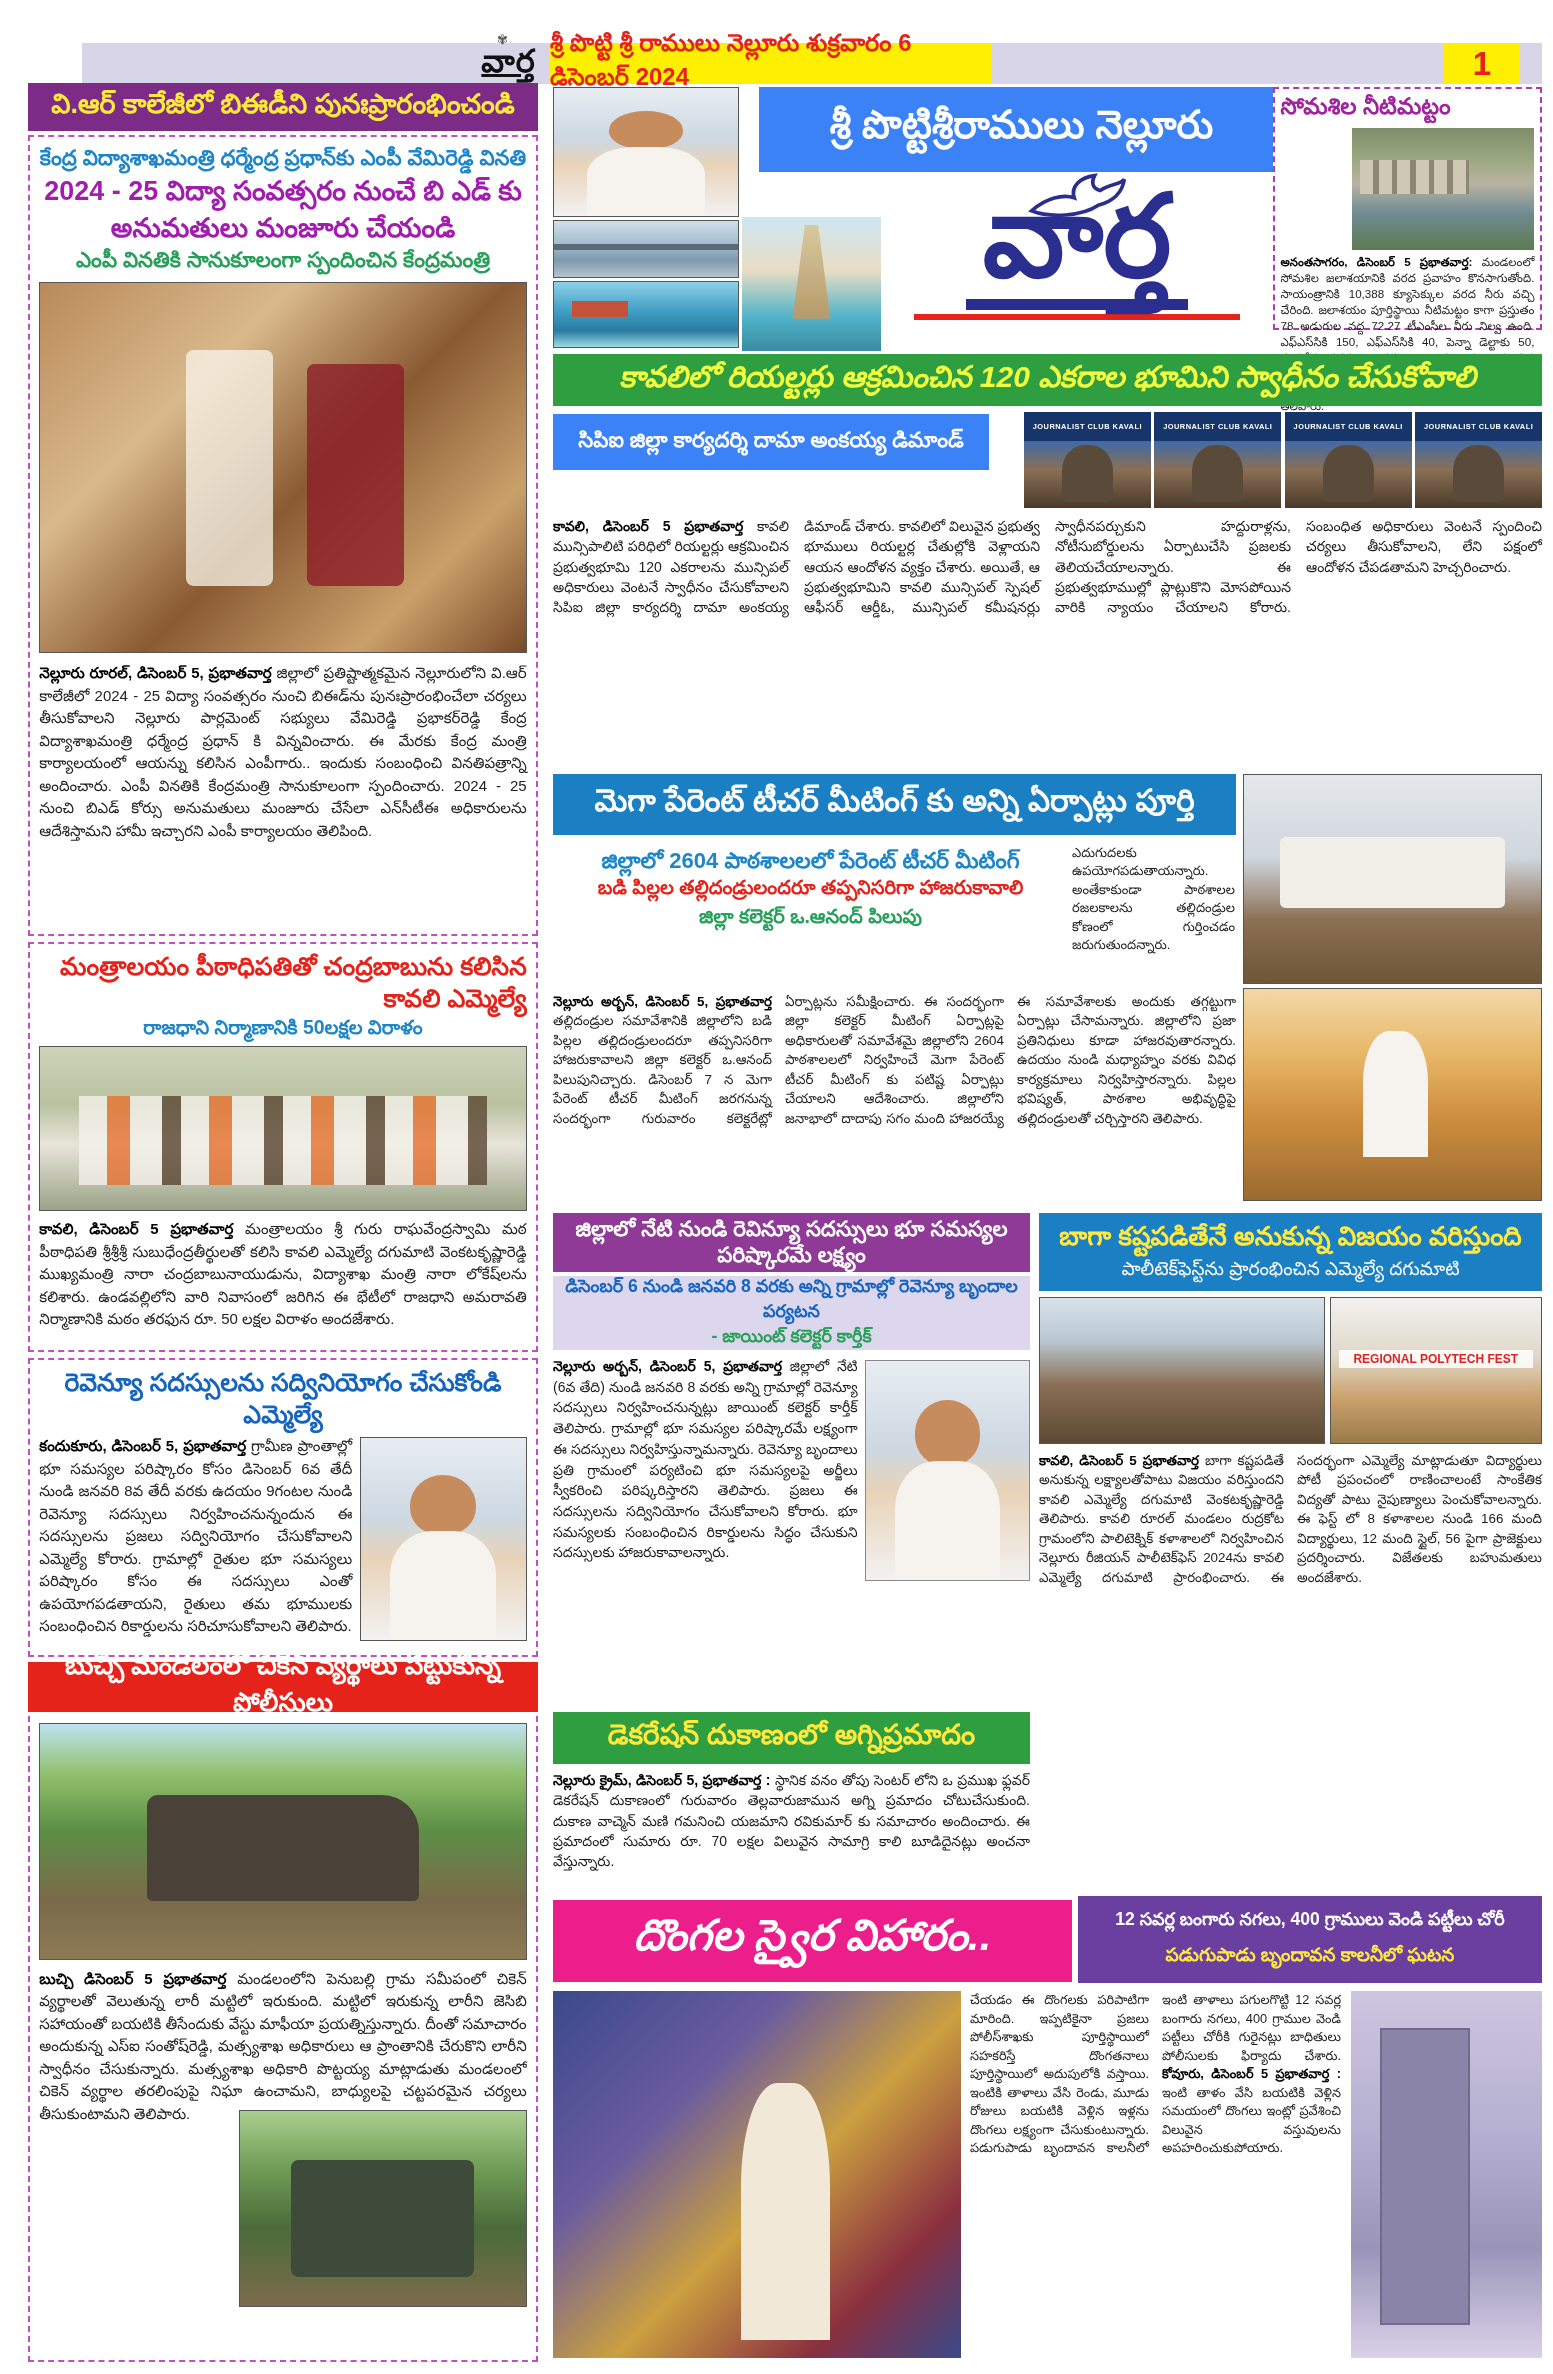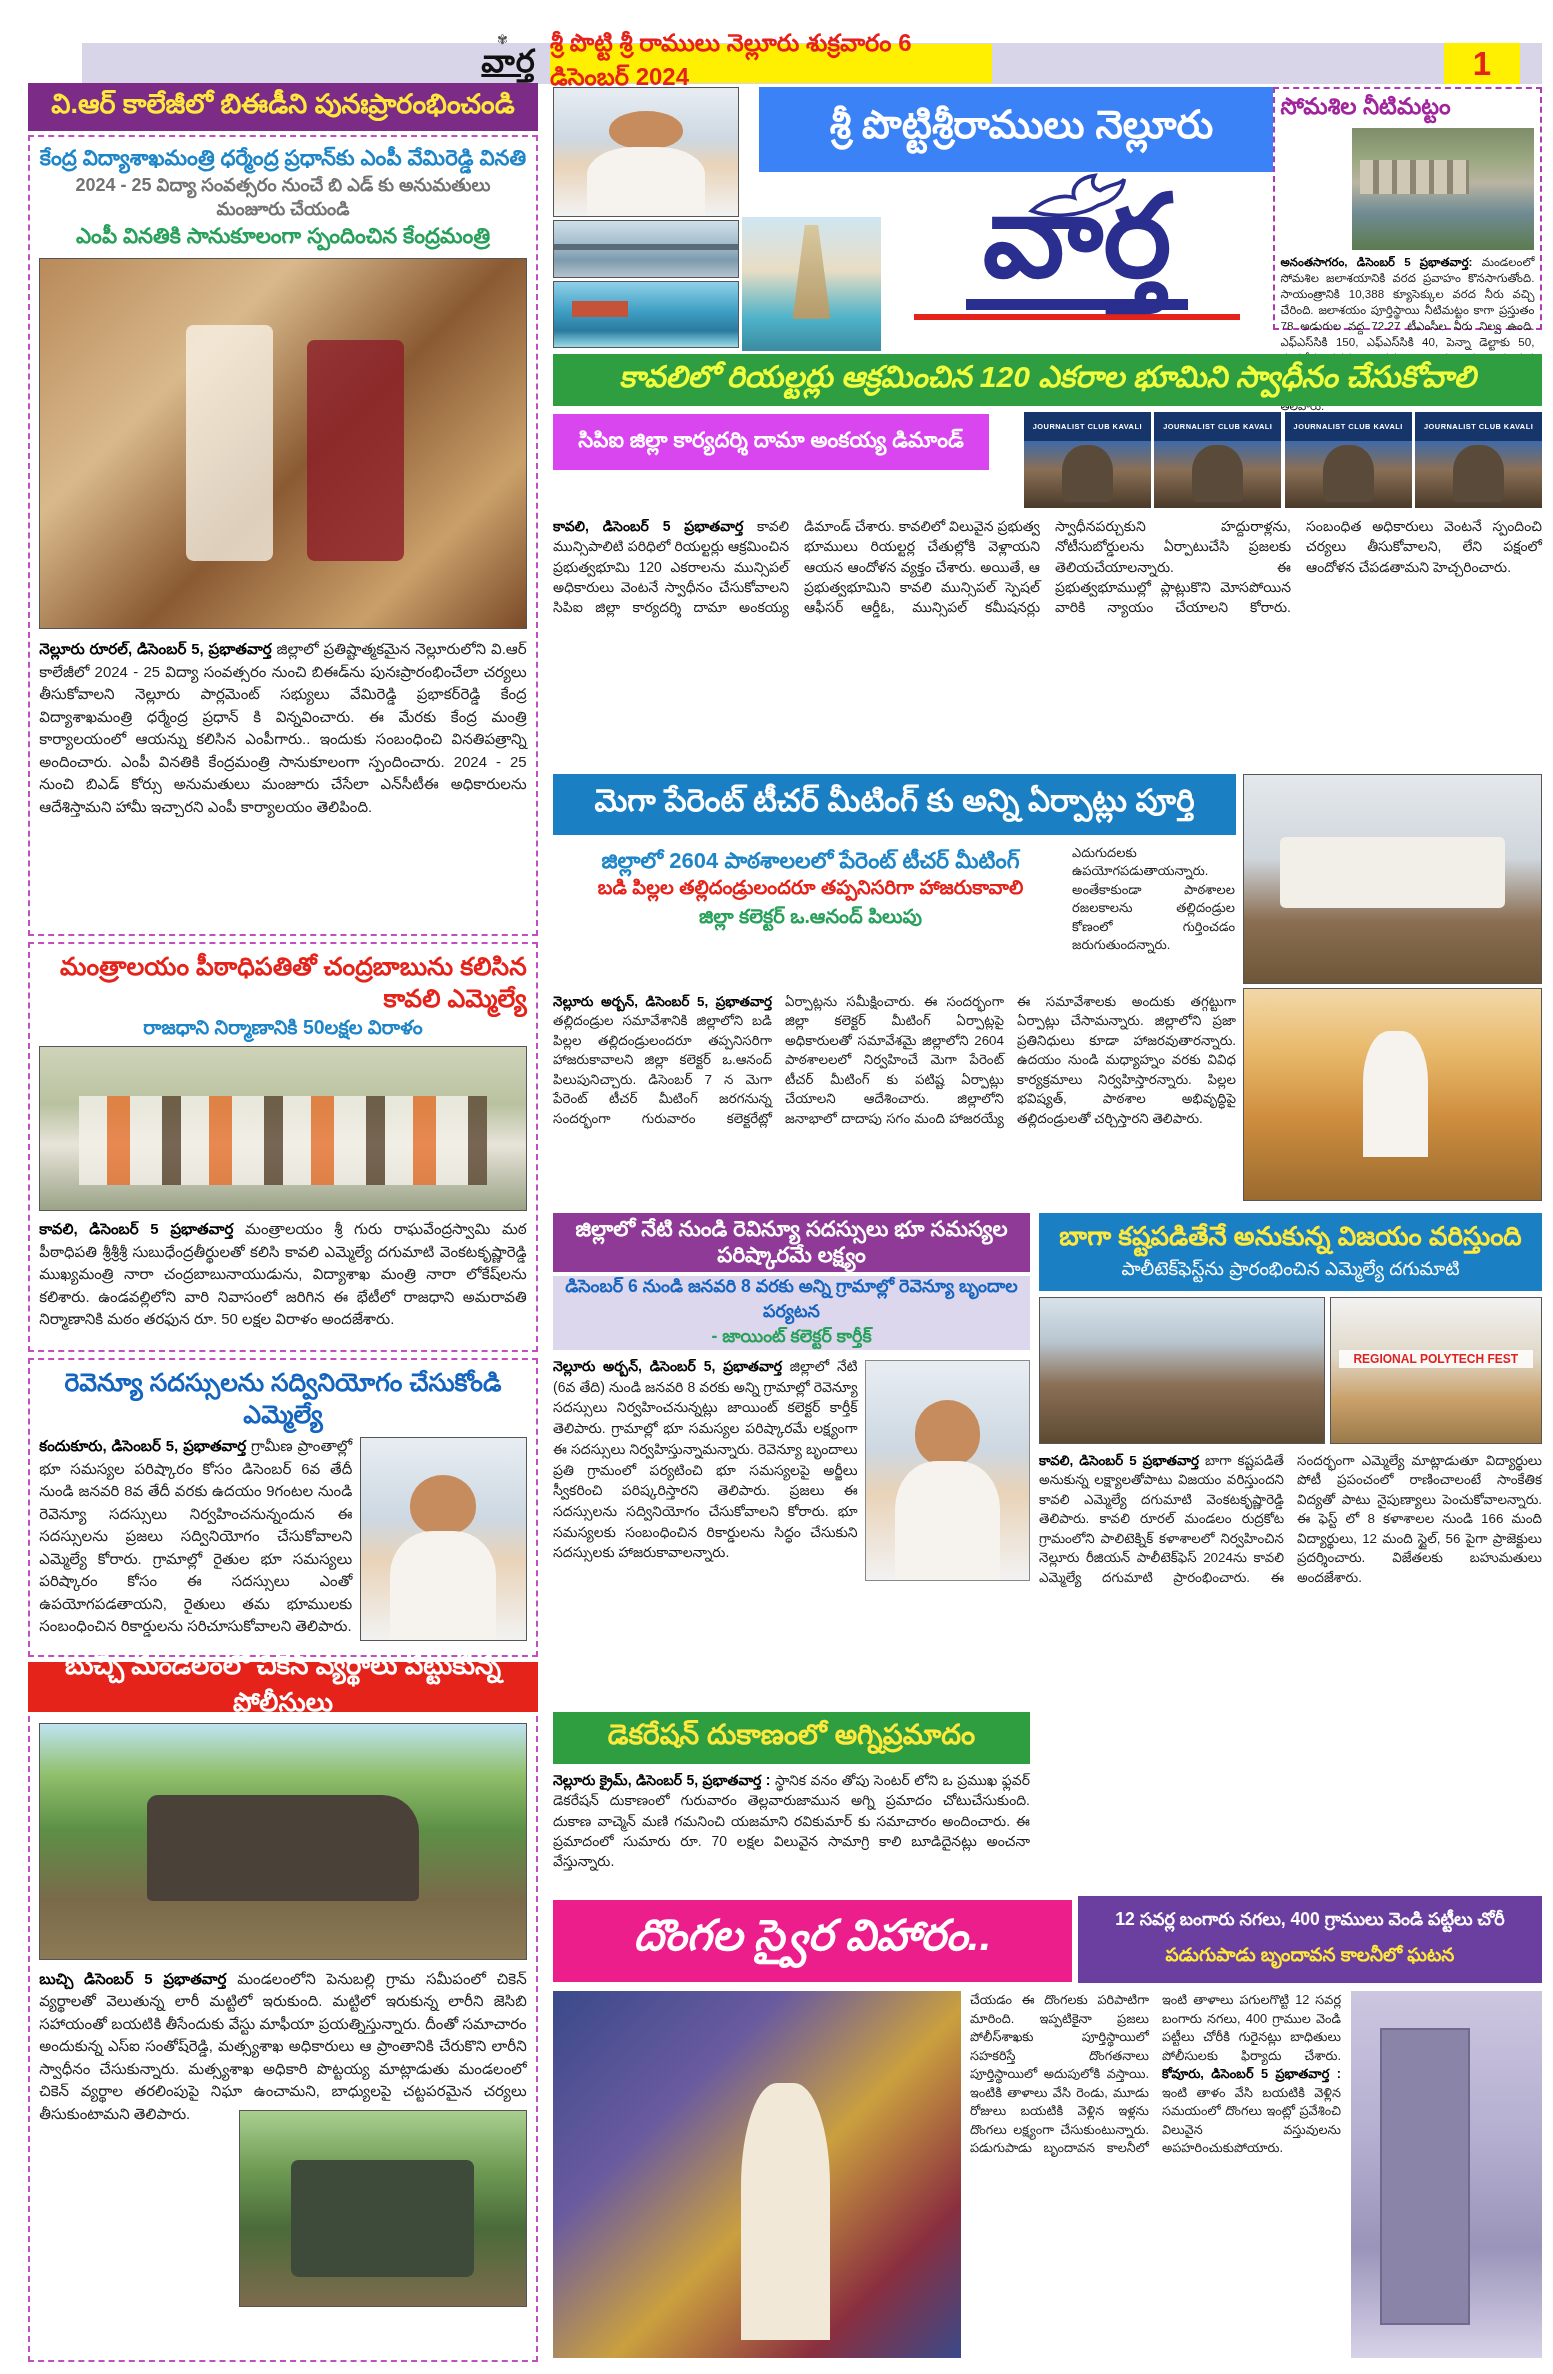--- a/index.html
+++ b/index.html
@@ -62,21 +62,21 @@
   .jlabel{position:absolute;left:0;top:0;width:100%;text-align:center;font-size:7.4px;font-weight:bold;
           color:#fff;background:#16356a;padding:10px 0;letter-spacing:0.5px;}
   .jphoto{background:linear-gradient(180deg,#2e4f8a 0%,#3f6aa8 30%,#8a6f55 60%,#4a3a2a 100%);position:relative;}
   .jphoto:before{content:"";position:absolute;left:30%;top:34%;width:40%;height:60%;background:#5a4a3a;border-radius:45% 45% 10% 10%;}
 
   
   .lcol-box{position:absolute;left:28px;width:510px;border:2.8px dashed #c050c0;background:#fff;padding:7.4px 9.3px;}
   .vr-banner{position:absolute;left:28px;top:83px;width:510px;height:48px;background:#7c2c86;
              color:#ffe93d;font-weight:bold;font-size:27px;}
   .sub-blue{color:#1e86c8;font-weight:bold;font-size:21.3px;text-align:center;line-height:1.35;}
-  .sub-purple{color:#737373;font-weight:bold;font-size:18px;text-align:center;line-height:1.35;}
+  .sub-purple{color:#a21caf;font-weight:bold;font-size:27px;text-align:center;line-height:1.35;}
   .sub-green{color:#27a05a;font-weight:bold;font-size:21.3px;text-align:center;line-height:1.35;}
   .hl-red{color:#e5231b;font-weight:bold;font-size:25px;text-align:right;line-height:1.25;}
   .hl-blue{color:#1565c0;font-weight:bold;font-size:25px;text-align:center;line-height:1.25;}
   .red-banner{background:#e5231b;color:#fff;font-weight:bold;font-size:26px;height:50px;}
 
   
   .masthead{position:absolute;left:553px;top:87px;width:714px;height:263px;}
   .m-photos{position:absolute;left:0;top:0;width:186px;height:263px;display:flex;flex-direction:column;gap:2.8px;}
   .m-gopuram{position:absolute;left:189px;top:130px;width:139px;height:134px;}
   .m-banner{position:absolute;left:206px;top:0;width:525px;height:85px;background:#3b82f6;
@@ -90,21 +90,21 @@
   
   .soma{position:absolute;left:1273px;top:87px;width:269px;height:243px;border:2.8px dashed #b03ab0;
         padding:3.7px 5.6px;background:#fff;}
   .soma-h{color:#a0259d;font-weight:bold;font-size:23px;margin:0 0 1.9px 0;}
   .soma-b{font-size:11.6px;line-height:1.38;text-align:justify;}
   .soma-ph{float:right;width:182px;height:122px;margin:1.9px 0 3.7px 5.6px;}
 
   
   .greenband{position:absolute;left:553px;top:354px;width:989px;height:52px;background:#2f9e41;
              color:#f2ff3f;font-style:italic;font-weight:bold;font-size:30px;}
-  .cpi-sub{position:absolute;left:553px;top:414px;width:436px;height:56px;background:#d946ef;
+  .cpi-sub{position:absolute;left:553px;top:414px;width:436px;height:56px;background:#3b82f6;
            color:#fff;font-weight:bold;font-size:21.3px;}
   .jstrip{position:absolute;left:1024px;top:412px;width:518px;height:96px;display:flex;gap:3.7px;}
   .jstrip .jphoto{flex:1;}
   .cpi-body{position:absolute;left:553px;top:516px;width:989px;height:252px;column-count:4;column-gap:15px;
             font-size:14px;line-height:1.45;text-align:justify;}
 
   
   .ptm-band{position:absolute;left:553px;top:774px;width:683px;height:61px;background:#1b7fc4;
             color:#fff;font-weight:bold;font-size:31px;}
   .ptm-photos{position:absolute;left:1243px;top:774px;width:299px;height:430px;display:flex;flex-direction:column;gap:3.7px;}

